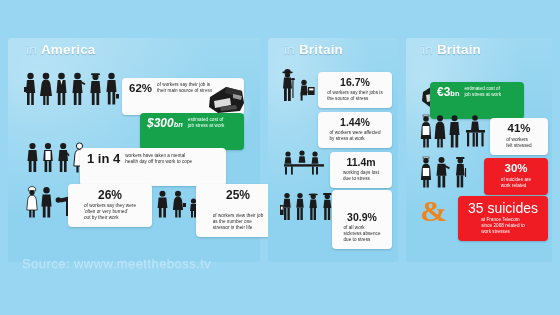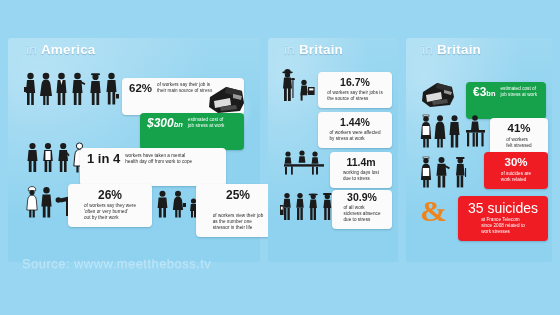--- a/index.html
+++ b/index.html
@@ -414,21 +414,21 @@
     <span class="fig">
         <svg width="11" height="30" viewBox="0 0 11 30">
           <circle cx="5.5" cy="3.6" r="2.6" fill="#1b1b1b"></circle>
           <path d="M3 6.8h5l.8 9H2.2z" fill="#1b1b1b"></path>
           <rect x="2.8" y="16" width="2.2" height="12" fill="#1b1b1b"></rect>
           <rect x="5.8" y="16" width="2.2" height="12" fill="#1b1b1b"></rect>
         </svg>
       </span>
   </div>
 
-  <div class="callout white stacked" id="co-britain-309" style="left:332px;top:190px;width:60px;padding:2px 6px 6px 6px;">
+  <div class="callout white stacked" id="co-britain-309" style="left:332px;top:190px;width:60px;padding:22px 6px 6px 6px;">
     <span class="co-big" style="font-size:10.5px;margin-bottom:2px;">30.9%</span>
     <span class="co-txt" style="white-space:pre-line;">of all work
 sickness absence
 due to stress</span>
   </div>
 
   <div class="panel" id="panel-france">
     <div class="panel-inner"></div>
     <div class="sheen"></div>
   </div>
@@ -441,21 +441,21 @@
   <span class="fig" style="position:absolute;left:420px;top:80px;">
     <svg width="38" height="30" viewBox="0 0 38 30">
       <path d="M3 12 L17 3 L32 7 L34 17 L30 25 L10 27 L2 21 Z" fill="#1b1b1b"></path>
       <path d="M17 3 L32 7 L30 12 L16 8 Z" fill="#2f2f2f"></path>
       <path d="M6 15 L21 12 L22 19 L7 22 Z" fill="#ffffff" opacity=".85"></path>
       <path d="M24 10 L32 12 L31 15 L24 13 Z" fill="#ffffff" opacity=".55"></path>
       <path d="M12 21 L27 19 L28 23 L13 25 Z" fill="#4a4a4a"></path>
     </svg>
   </span>
 
-  <div class="callout green" id="co-france-3bn" style="left:466px;top:82px;width:80px;">
+  <div class="callout green" id="co-france-3bn" style="left:430px;top:82px;width:94px;">
     <span class="co-big" style="font-size:12px;"><span>€3</span><span class="sm">bn</span></span>
     <span class="co-txt" style="white-space:pre-line;">estimated cost of
 job stress at work</span>
   </div>
 
   <div class="figgroup" style="left:420px;top:114px;gap:2px;">
     <span class="fig">
         <svg width="12" height="34" viewBox="0 0 12 34">
           <rect x="3" y="1" width="6" height="1.6" fill="#ffffff" stroke="#1b1b1b" stroke-width=".6"></rect>
           <circle cx="6" cy="5" r="2.8" fill="#1b1b1b"></circle>
@@ -525,21 +525,21 @@
           <rect x="2" y="1" width="8.6" height="1.9" rx=".9" fill="#1b1b1b"></rect>
           <circle cx="6.3" cy="4.8" r="2.8" fill="#1b1b1b"></circle>
           <path d="M3 8h6.6l1 11.6H2z" fill="#1b1b1b"></path>
           <rect x="2.8" y="19.4" width="2.6" height="12" fill="#1b1b1b"></rect>
           <rect x="6.6" y="19.4" width="2.6" height="12" fill="#1b1b1b"></rect>
           <rect x="11" y="12" width="1.1" height="9" fill="#1b1b1b"></rect>
         </svg>
       </span>
   </div>
 
-  <div class="callout red stacked" id="co-france-30" style="left:484px;top:152px;width:64px;padding:5px 6px 6px 6px;">
+  <div class="callout red stacked" id="co-france-30" style="left:484px;top:158px;width:64px;padding:5px 6px 6px 6px;">
     <span class="co-big" style="font-size:11.5px;margin-bottom:2px;">30%</span>
     <span class="co-txt" style="white-space:pre-line;">of suicides are
 work related</span>
   </div>
 
   <span class="orange-amp" style="left:421px;top:196px;">&amp;</span>
 
   <div class="callout red stacked" id="co-france-35" style="left:458px;top:196px;width:90px;padding:5px 7px 6px 7px;">
     <span class="co-big" style="font-size:14px;font-weight:400;margin-bottom:2px;">35 suicides</span>
     <span class="co-txt" style="white-space:pre-line;">at France Telecom

